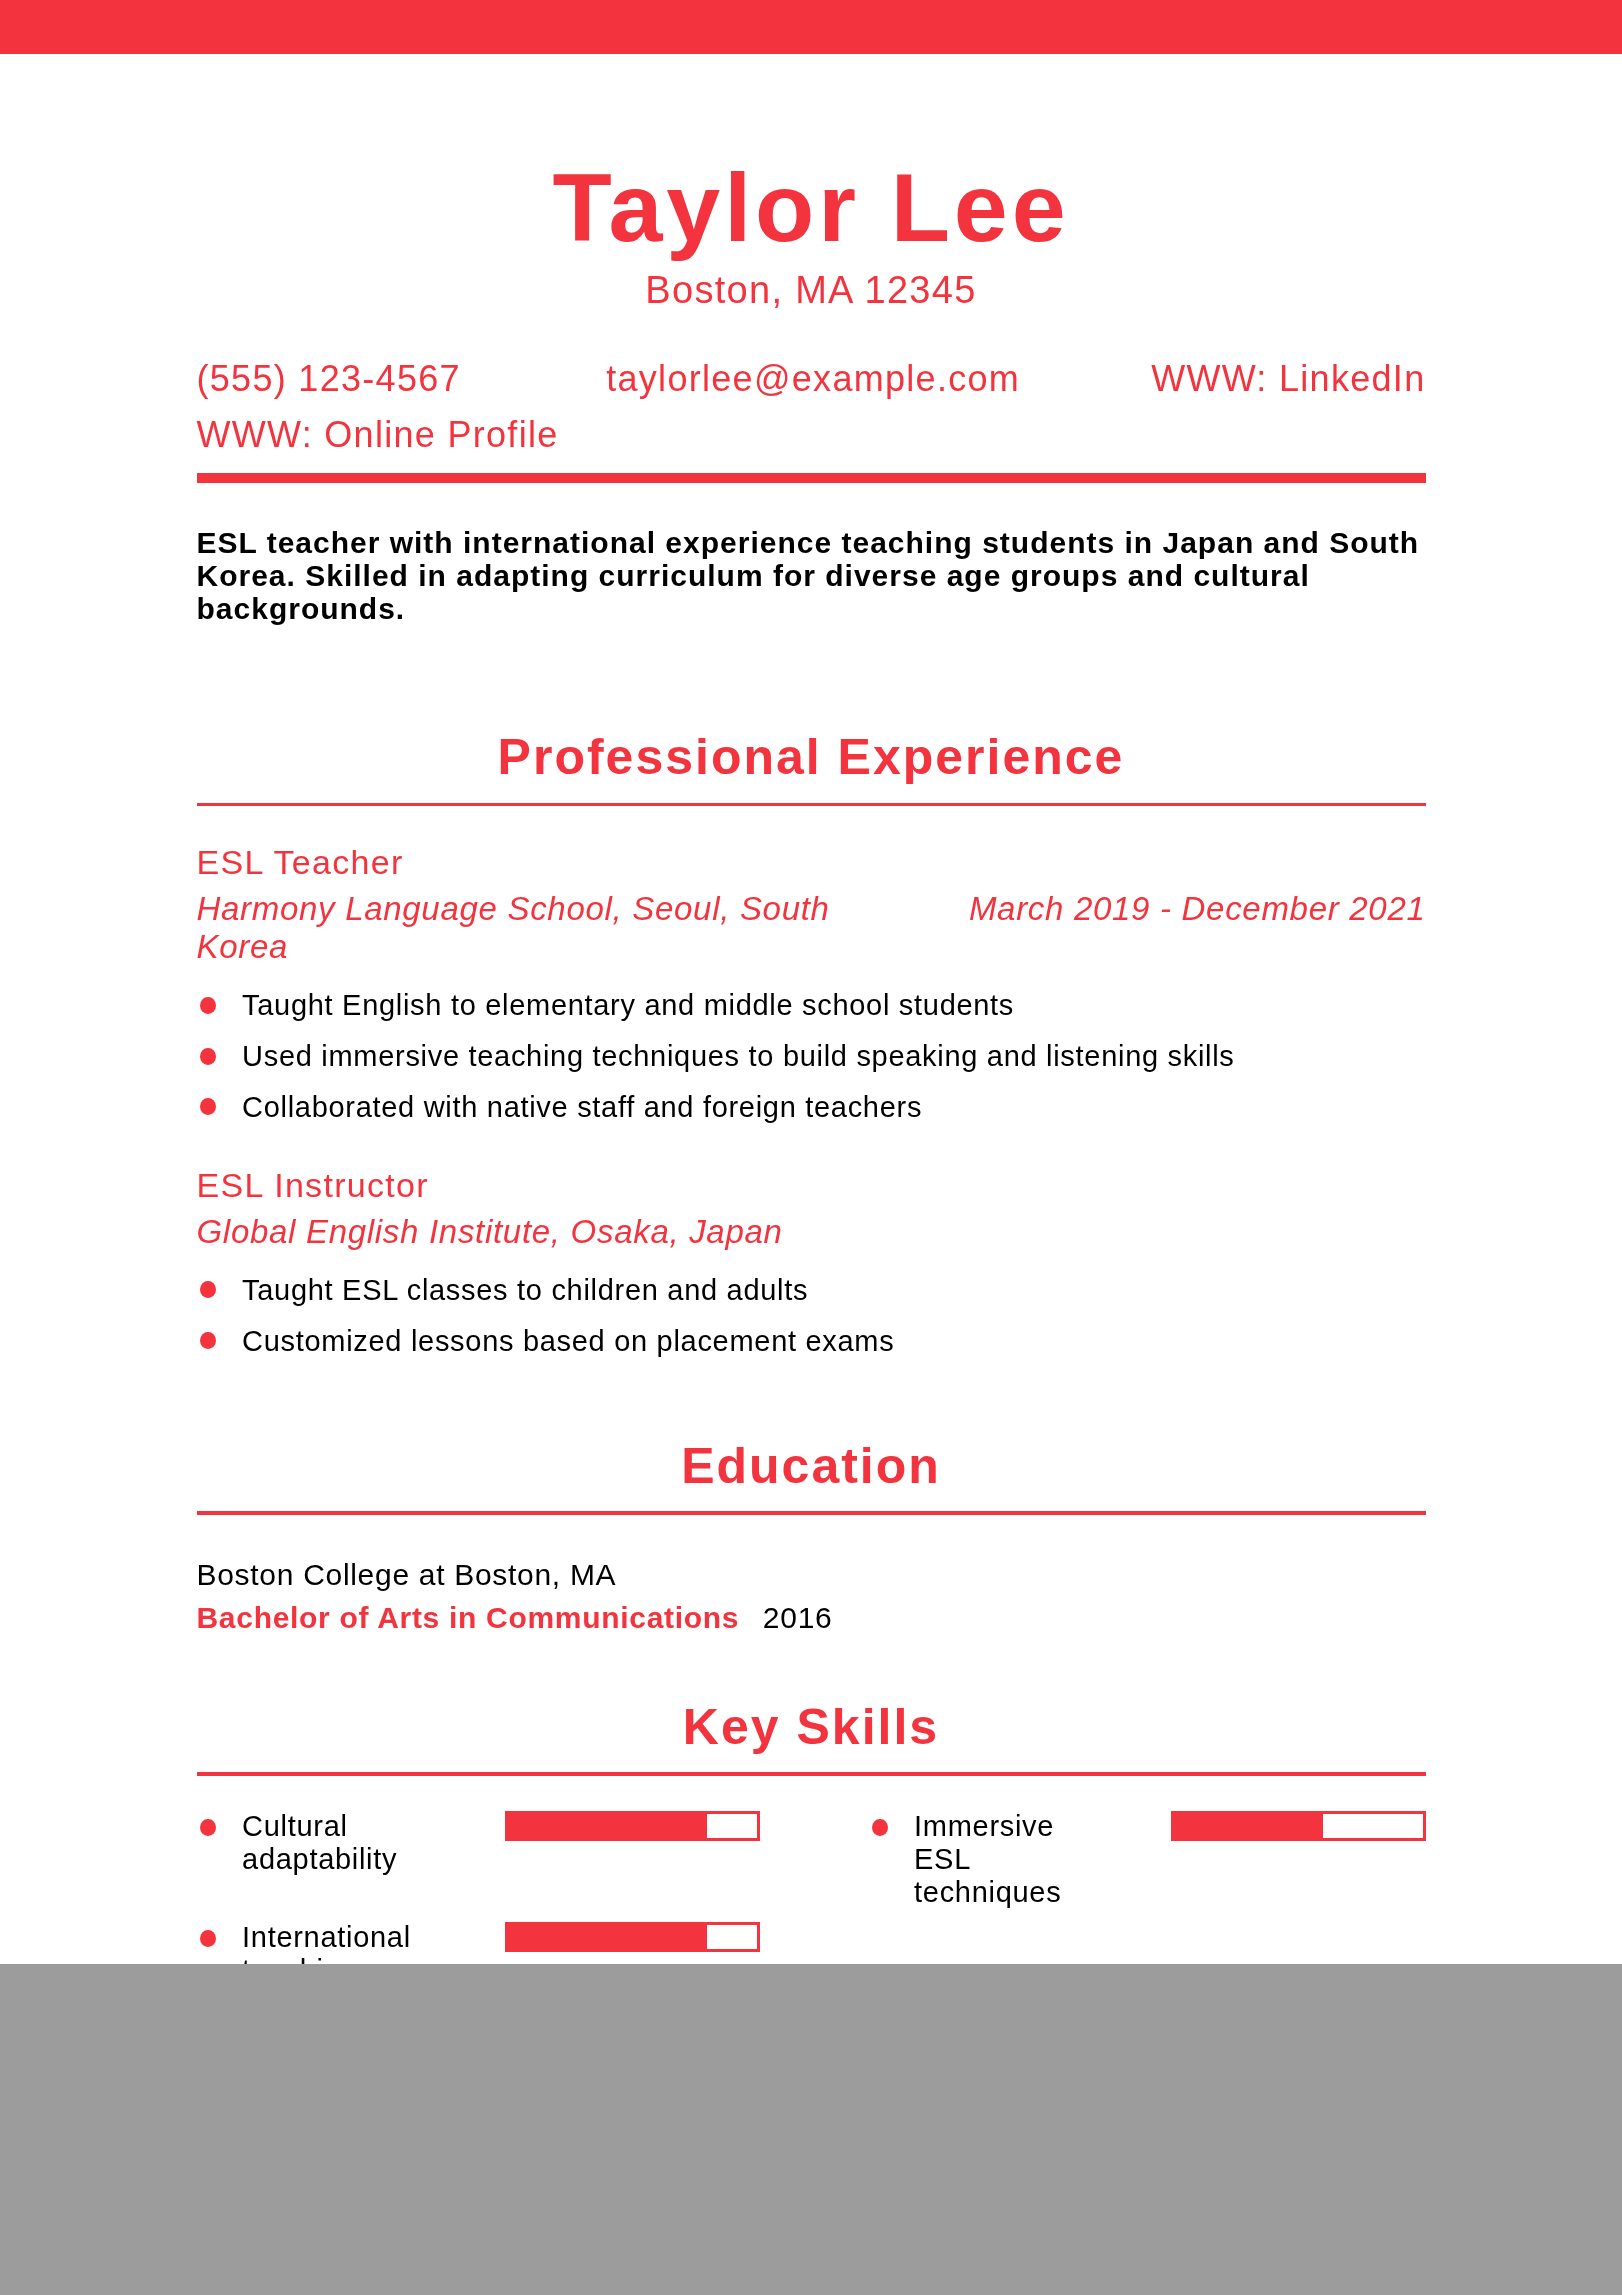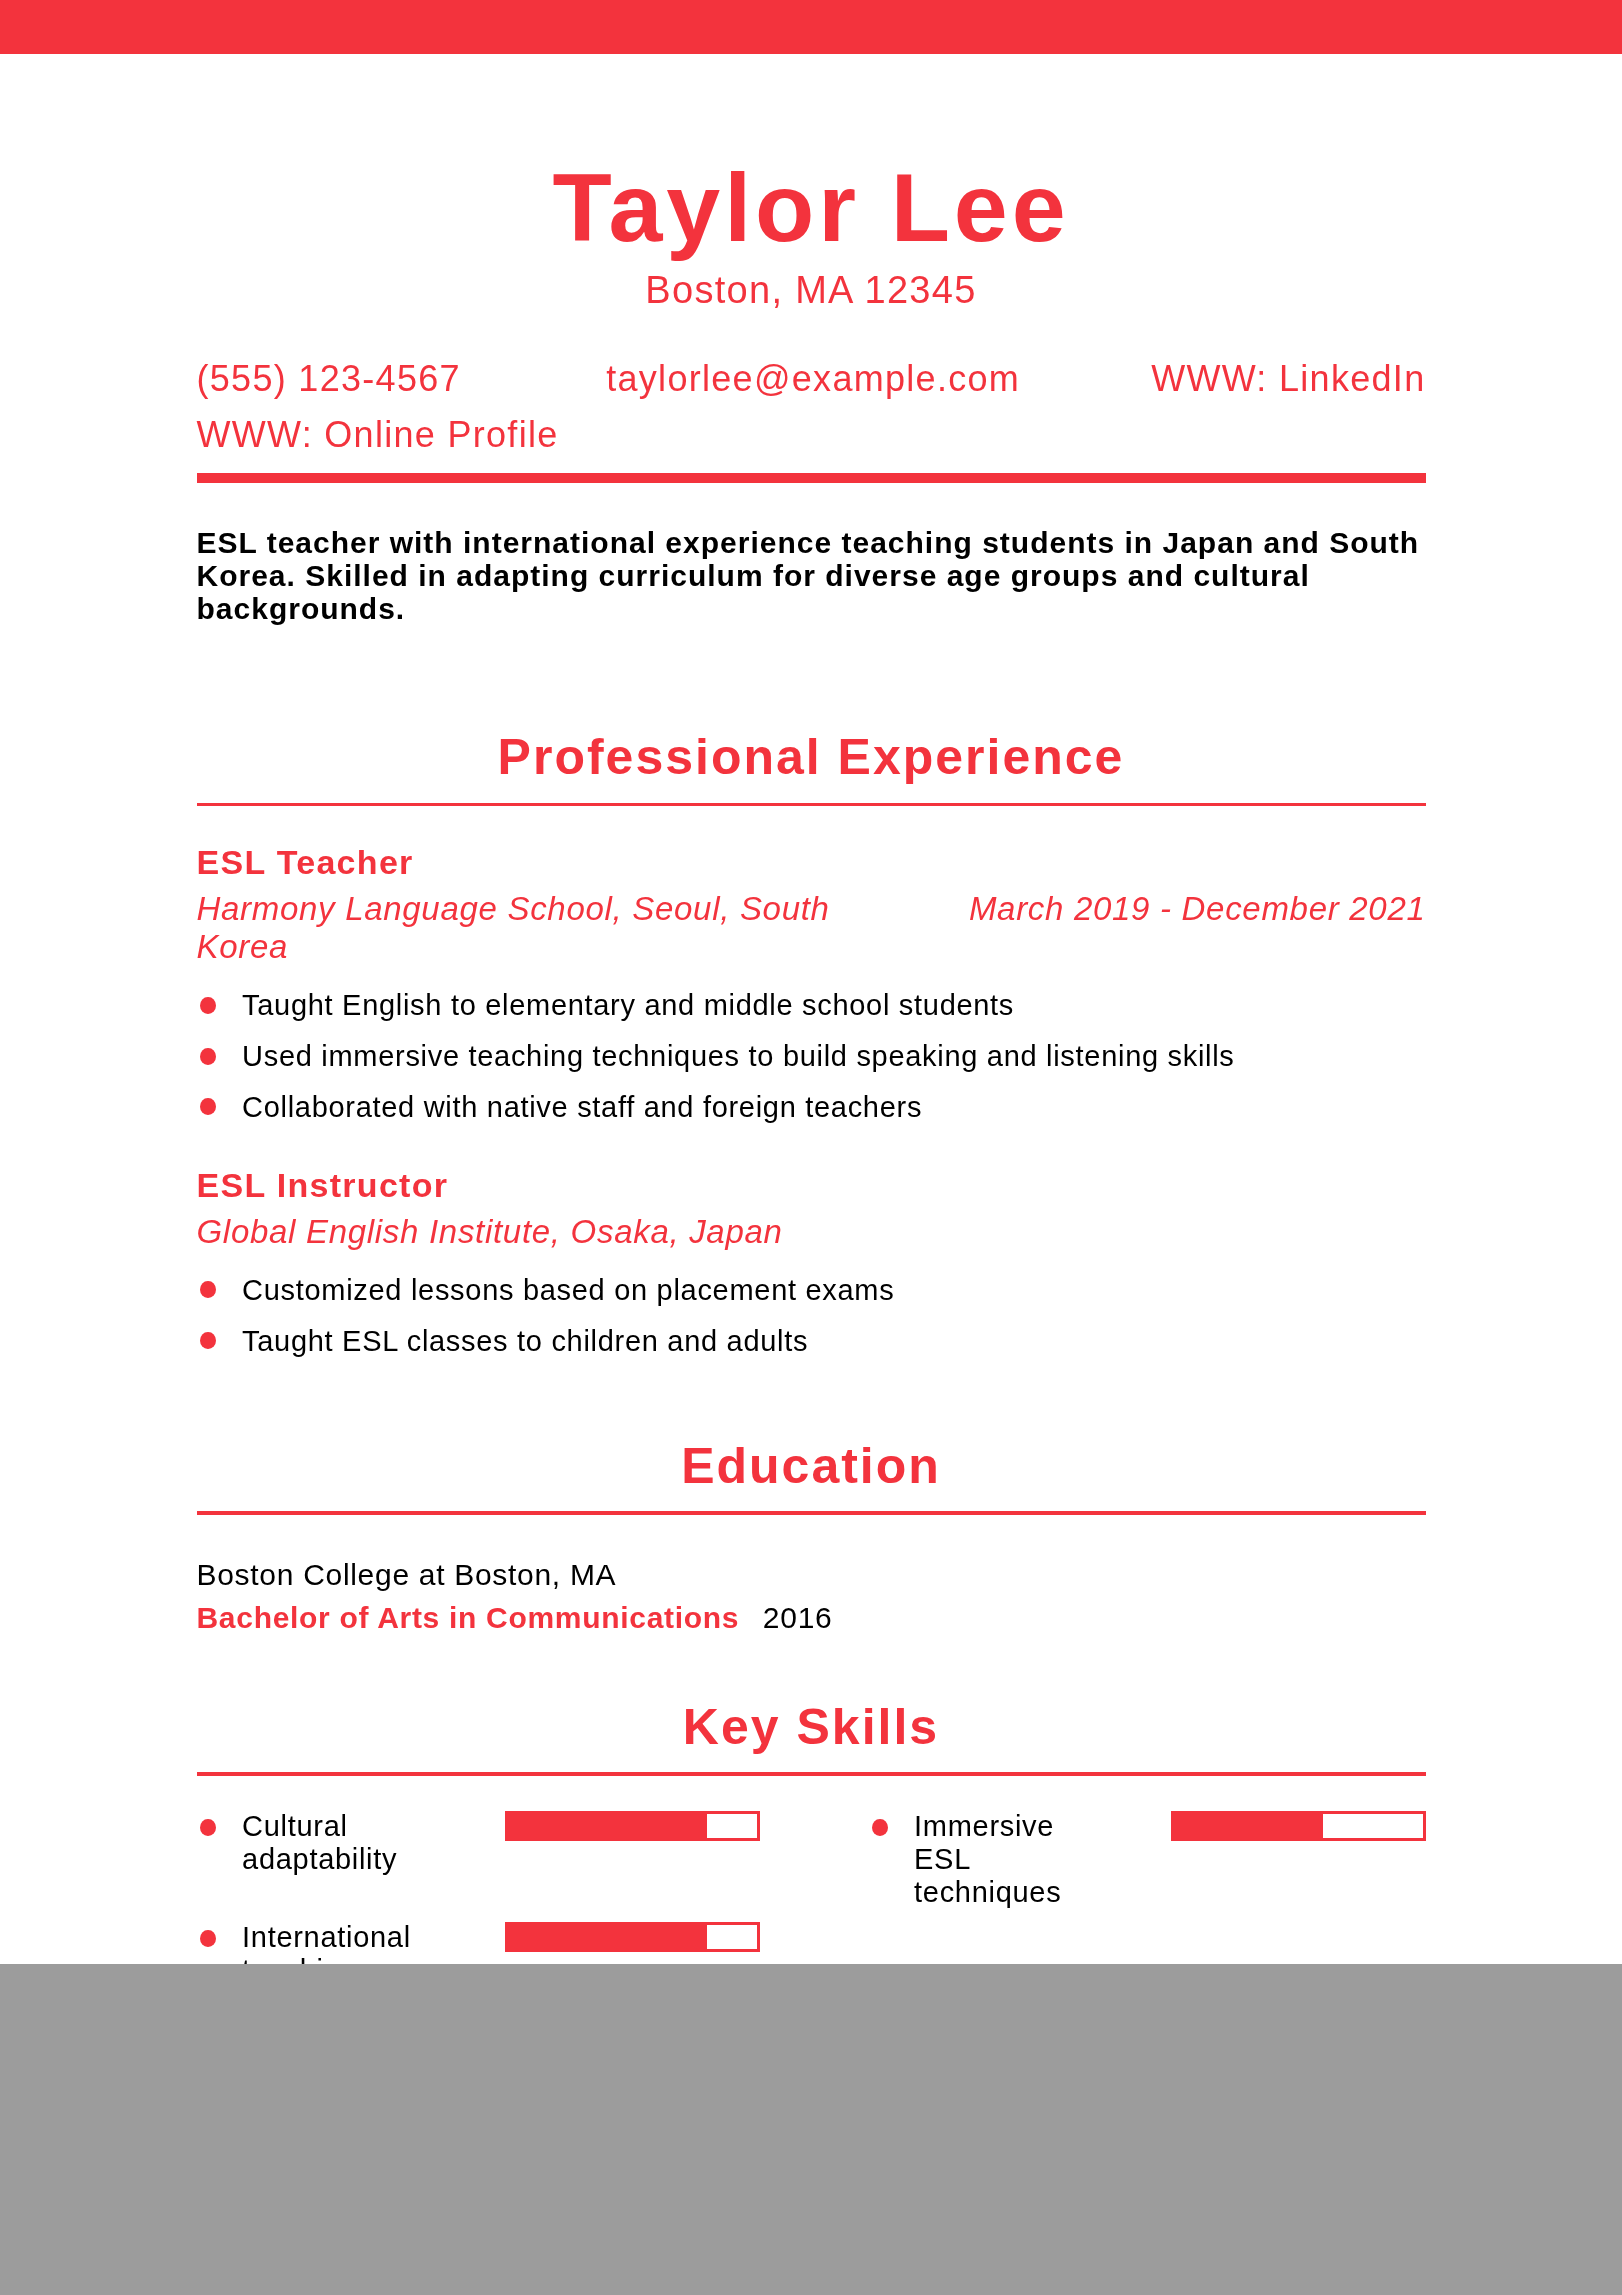--- a/index.html
+++ b/index.html
@@ -63,21 +63,21 @@
   }
   .sec-head.exp { margin-top:104px; }
   .sec-head.edu { margin-top:79px; }
   .sec-head.skl { margin-top:63px; }
   .rule-thin { margin-top:15.7px; height:3.9px; background:#f3333d; }
 
   
   .job { margin-top:37px; }
   .job + .job { margin-top:41px; }
   .job-title {
-    font-size:34px; font-weight:bold; letter-spacing:1.3px;
+    font-size:34px; font-weight:normal; letter-spacing:1.3px;
     color:#f3333d; line-height:1.15;
   }
   .job-meta {
     margin-top:7.9px;
     display:flex; justify-content:space-between; align-items:flex-start;
     font-size:33px; font-style:italic; letter-spacing:0.7px;
     color:#f3333d; line-height:38px;
   }
   .job-company { max-width:641px; }
   .job-dates { text-align:right; white-space:nowrap; }
@@ -173,25 +173,25 @@
     </div>
 
     <div class="job">
       <div class="job-title">ESL Instructor</div>
       <div class="job-meta">
         <div class="job-company">Global English Institute, Osaka, Japan</div>
       </div>
       <div class="bullets">
         <div class="bullet-item">
           <span class="dot"></span>
+          <span>Taught ESL classes to children and adults</span>
+        </div>
+        <div class="bullet-item">
+          <span class="dot"></span>
           <span>Customized lessons based on placement exams</span>
-        </div>
-        <div class="bullet-item">
-          <span class="dot"></span>
-          <span>Taught ESL classes to children and adults</span>
         </div>
       </div>
     </div>
 
     <div class="sec-head edu">Education</div>
     <div class="rule-thin"></div>
 
     <div class="edu-block">
       <div>Boston College at Boston, MA</div>
       <div class="edu-degree-row">

